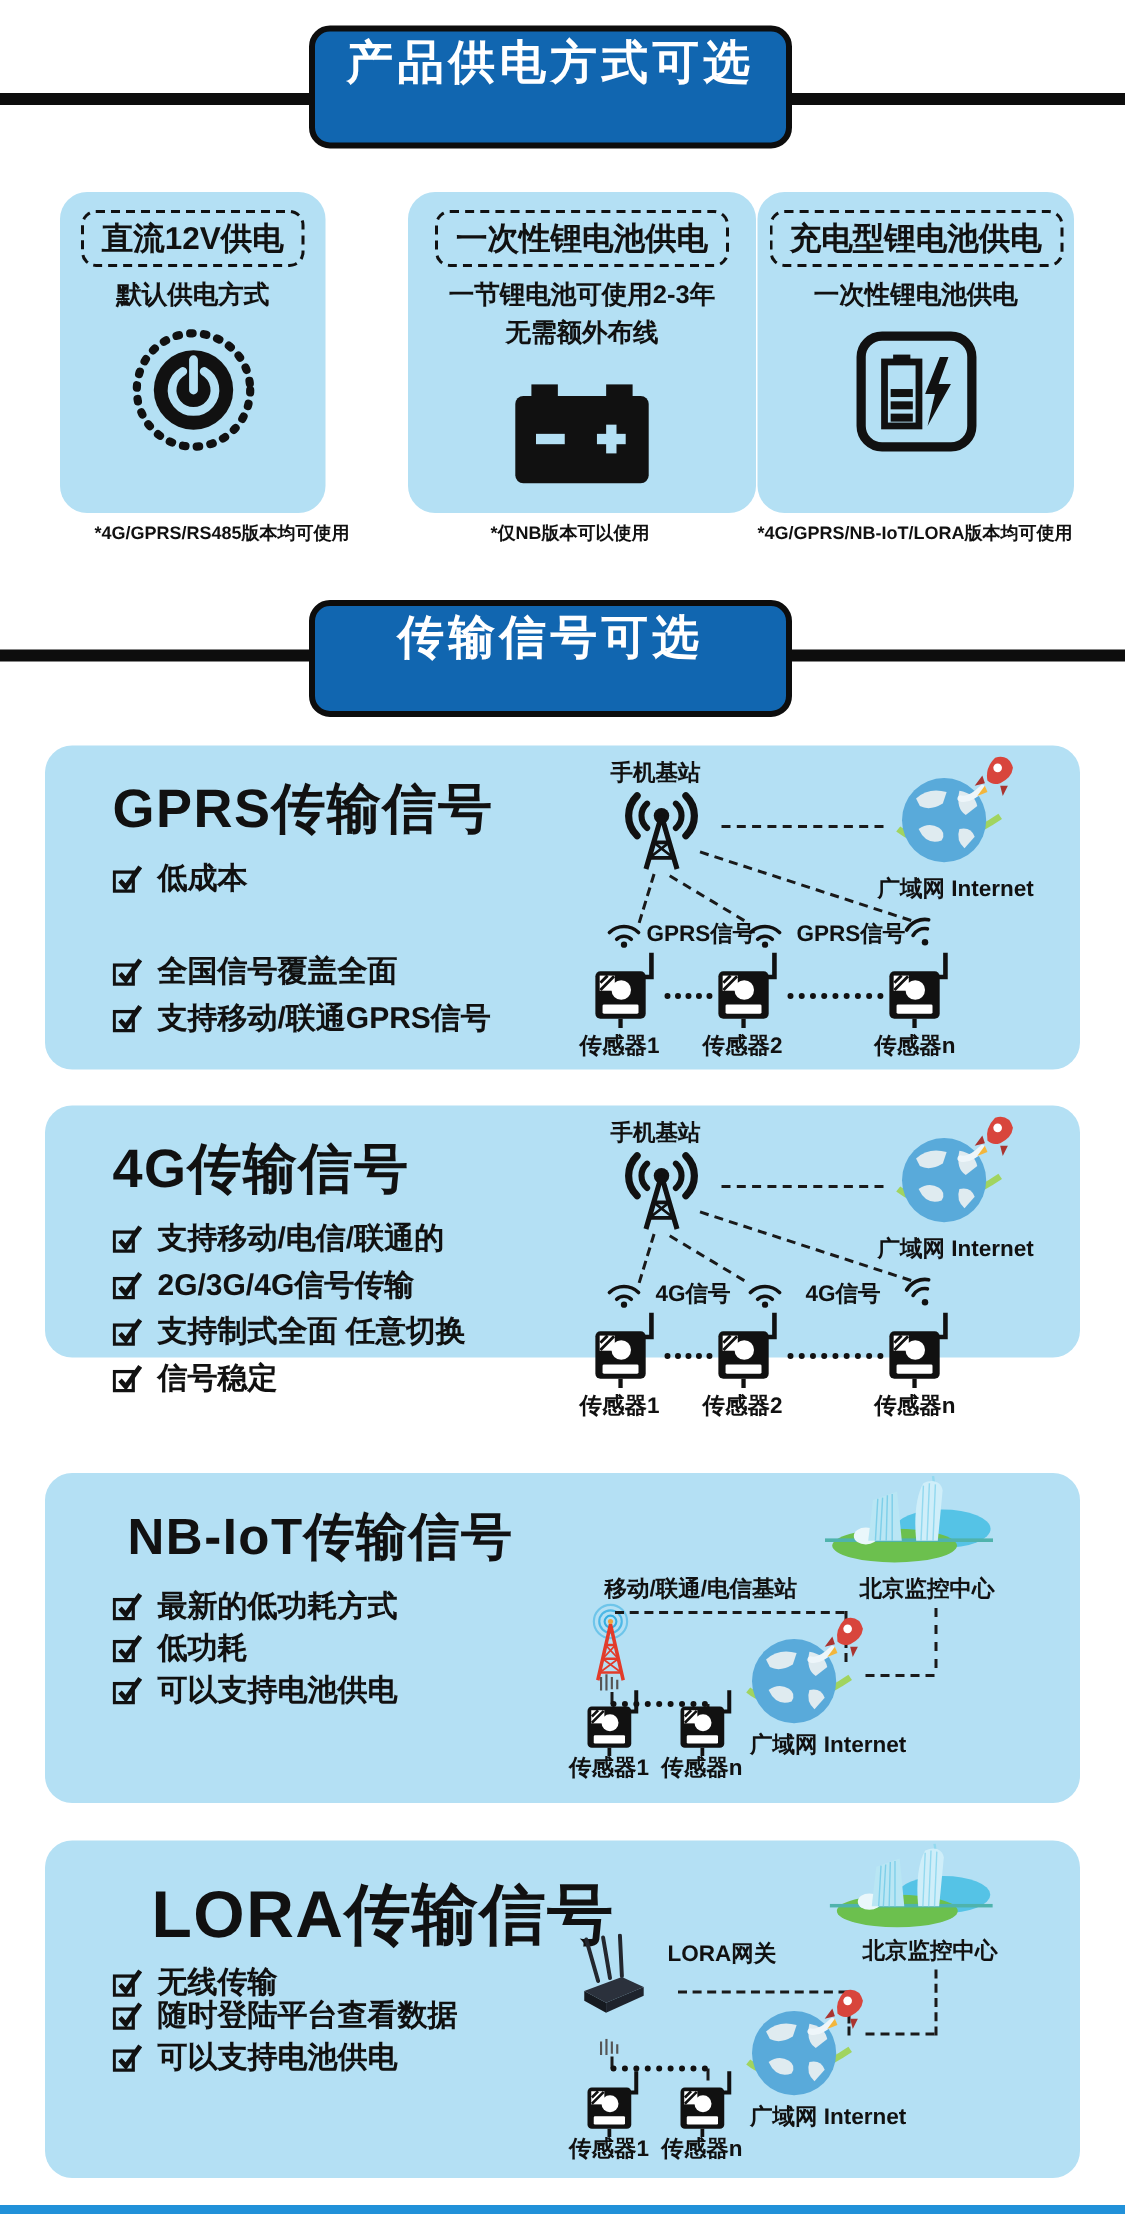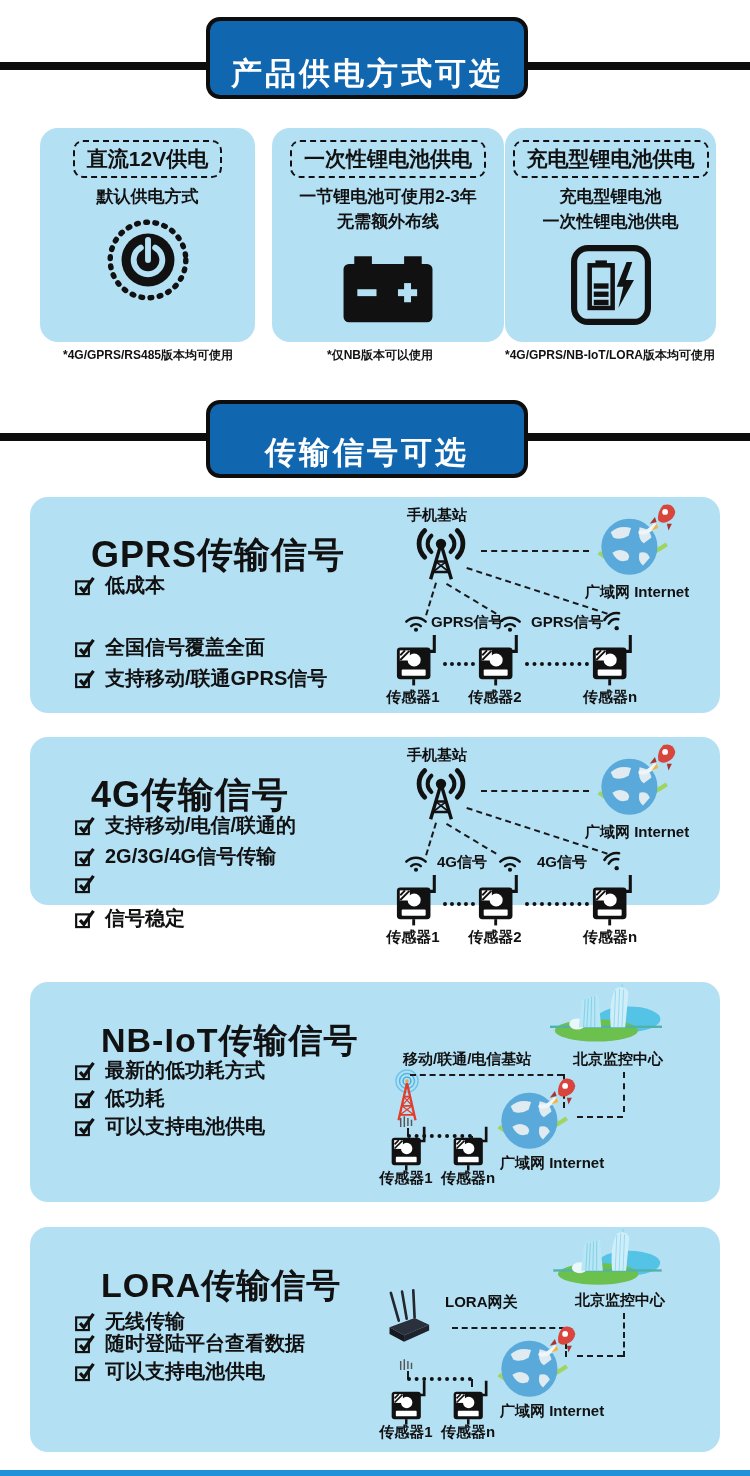--- a/index.html
+++ b/index.html
@@ -2,27 +2,27 @@
 <html><head>
 <meta charset="utf-8">
 <style>
   html,body{margin:0;padding:0;background:#fff;}
   body{font-family:"Liberation Sans","DejaVu Sans",sans-serif;color:#111;}
   .page{position:relative;width:750px;height:1476px;background:#fff;overflow:hidden;}
   .abs{position:absolute;}
   .hline{position:absolute;left:0;width:750px;height:8px;background:#0d0d0d;}
   .banner{position:absolute;background:#1166b0;border:4px solid #0d0d0d;border-radius:14px;
           color:#fff;font-weight:bold;font-size:31px;letter-spacing:3px;
-          display:flex;align-items:flex-end;justify-content:center;box-sizing:border-box;z-index:2;}
+          display:flex;align-items:flex-start;justify-content:center;box-sizing:border-box;z-index:2;}
   .card{position:absolute;background:#b4e0f4;border-radius:18px;text-align:center;top:128px;height:214px;box-sizing:border-box;padding-top:12px;}
   .card-badge{display:inline-block;border:2.5px dashed #111;border-radius:10px;padding:3px 12px;font-size:21px;font-weight:bold;white-space:nowrap;}
   .card-lines{margin-top:7px;font-size:17px;font-weight:600;line-height:1.45;}
   .card-note{position:absolute;top:346px;font-size:12px;font-weight:700;text-align:center;line-height:1.5;}
   .panel{position:absolute;left:30px;width:690px;background:#b4e0f4;border-radius:18px;}
-  .ptitle{position:absolute;margin:16px;font-weight:800;color:#111;letter-spacing:1px;white-space:nowrap;}
+  .ptitle{position:absolute;margin:0;font-weight:800;color:#111;letter-spacing:1px;white-space:nowrap;}
   .feat{position:absolute;display:flex;align-items:center;gap:10px;font-size:20px;font-weight:600;white-space:nowrap;}
   .chk{width:20px;height:20px;flex:0 0 auto;}
   .diag{position:absolute;top:0;}
   .dlabel{position:absolute;font-size:15px;font-weight:700;white-space:nowrap;}
   .slabel{position:absolute;width:64px;text-align:center;font-size:15px;font-weight:600;white-space:nowrap;}
   .dh{position:absolute;border-top:2px dashed #1a1a1a;}
   .dv{position:absolute;border-left:2px dashed #1a1a1a;}
   .dr{position:absolute;border-top:2px dashed #1a1a1a;transform-origin:0 0;}
   .doth{position:absolute;border-top:4px dotted #111;}
   .bottom-bar{position:absolute;left:0;top:1470px;width:750px;height:6px;background:#2191d9;}
@@ -139,21 +139,21 @@
   </defs>
 </svg>
 
 <div class="page">
 
   <div class="hline" style="top:62px"></div>
   <div class="banner" style="left:206px;top:17px;width:322px;height:82px">
     <span>产品供电方式可选</span>
   </div>
 
-  <div class="card" style="left:40px;width:215px">
+  <div class="card" style="left:40px;width:177px">
     <span class="card-badge">直流12V供电</span>
     <div class="card-lines">
       <div>默认供电方式</div>
     </div>
     <svg style="width:84px;height:84px;margin-top:8px">
         <use href="#sym-power"></use>
       </svg>
   </div>
   <div class="card" style="left:272px;width:232px">
     <span class="card-badge">一次性锂电池供电</span>
@@ -161,21 +161,20 @@
       <div>一节锂电池可使用2-3年</div>
       <div>无需额外布线</div>
     </div>
     <svg style="width:92px;height:68px;margin-top:22px">
         <use href="#sym-batt"></use>
       </svg>
   </div>
   <div class="card" style="left:505px;width:211px">
     <span class="card-badge">充电型锂电池供电</span>
     <div class="card-lines">
-      <div>充电型锂电池</div>
       <div>一次性锂电池供电</div>
     </div>
     <svg style="width:82px;height:82px;margin-top:10px">
         <use href="#sym-battch"></use>
       </svg>
   </div>
   <div class="card-note" style="left:30px;width:236px">*4G/GPRS/RS485版本均可使用</div>
   <div class="card-note" style="left:270px;width:220px">*仅NB版本可以使用</div>
   <div class="card-note" style="left:493px;width:234px">*4G/GPRS/NB-IoT/LORA版本均可使用</div>
 
@@ -256,20 +255,21 @@
     <div class="feat" style="left:45px;top:106px">
       <svg class="chk">
           <use href="#sym-check"></use>
         </svg>
       <span>2G/3G/4G信号传输</span>
     </div>
     <div class="feat" style="left:45px;top:137px">
       <svg class="chk">
           <use href="#sym-check"></use>
         </svg>
+      <span>支持制式全面 任意切换</span>
     </div>
     <div class="feat" style="left:45px;top:168px">
       <svg class="chk">
           <use href="#sym-check"></use>
         </svg>
       <span>信号稳定</span>
     </div>
     <div class="diag" style="left:355px;width:335px;height:216px">
       <div class="dlabel" style="left:22px;top:9px">手机基站</div>
       <svg class="abs" style="left:22px;top:26px;width:68px;height:58px">
@@ -359,21 +359,21 @@
         </svg>
       <svg class="abs" style="left:82px;top:143px;width:40px;height:47px">
           <use href="#sym-sensor"></use>
         </svg>
       <div class="slabel" style="left:4px;top:187px">传感器1</div>
       <div class="slabel" style="left:66px;top:187px">传感器n</div>
     </div>
   </section>
 
   <section class="panel" style="top:1227px;height:225px">
-    <h2 class="ptitle" style="left:55px;top:20px;font-size:34px">LORA传输信号</h2>
+    <h2 class="ptitle" style="left:71px;top:20px;font-size:44px">LORA传输信号</h2>
     <div class="feat" style="left:45px;top:81px">
       <svg class="chk">
           <use href="#sym-check"></use>
         </svg>
       <span>无线传输</span>
     </div>
     <div class="feat" style="left:45px;top:103px">
       <svg class="chk">
           <use href="#sym-check"></use>
         </svg>

